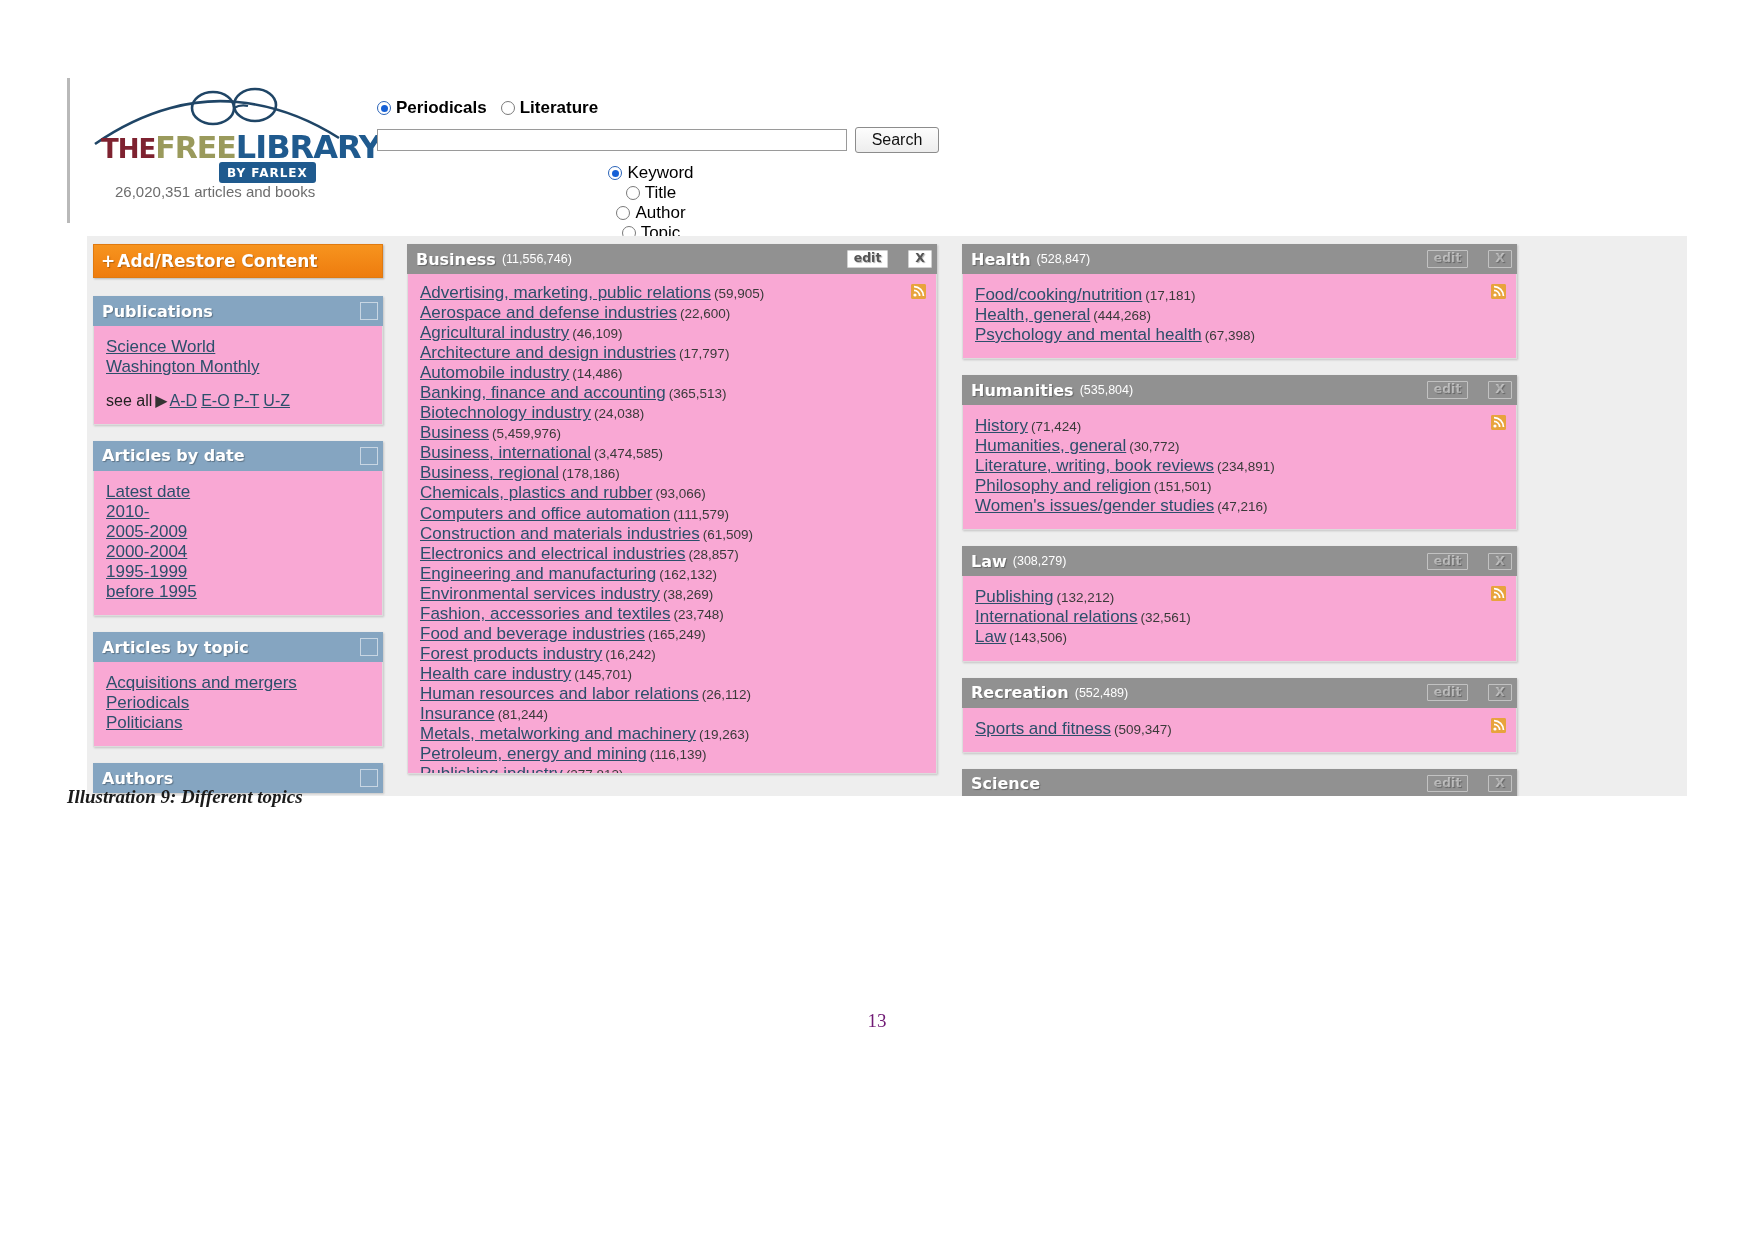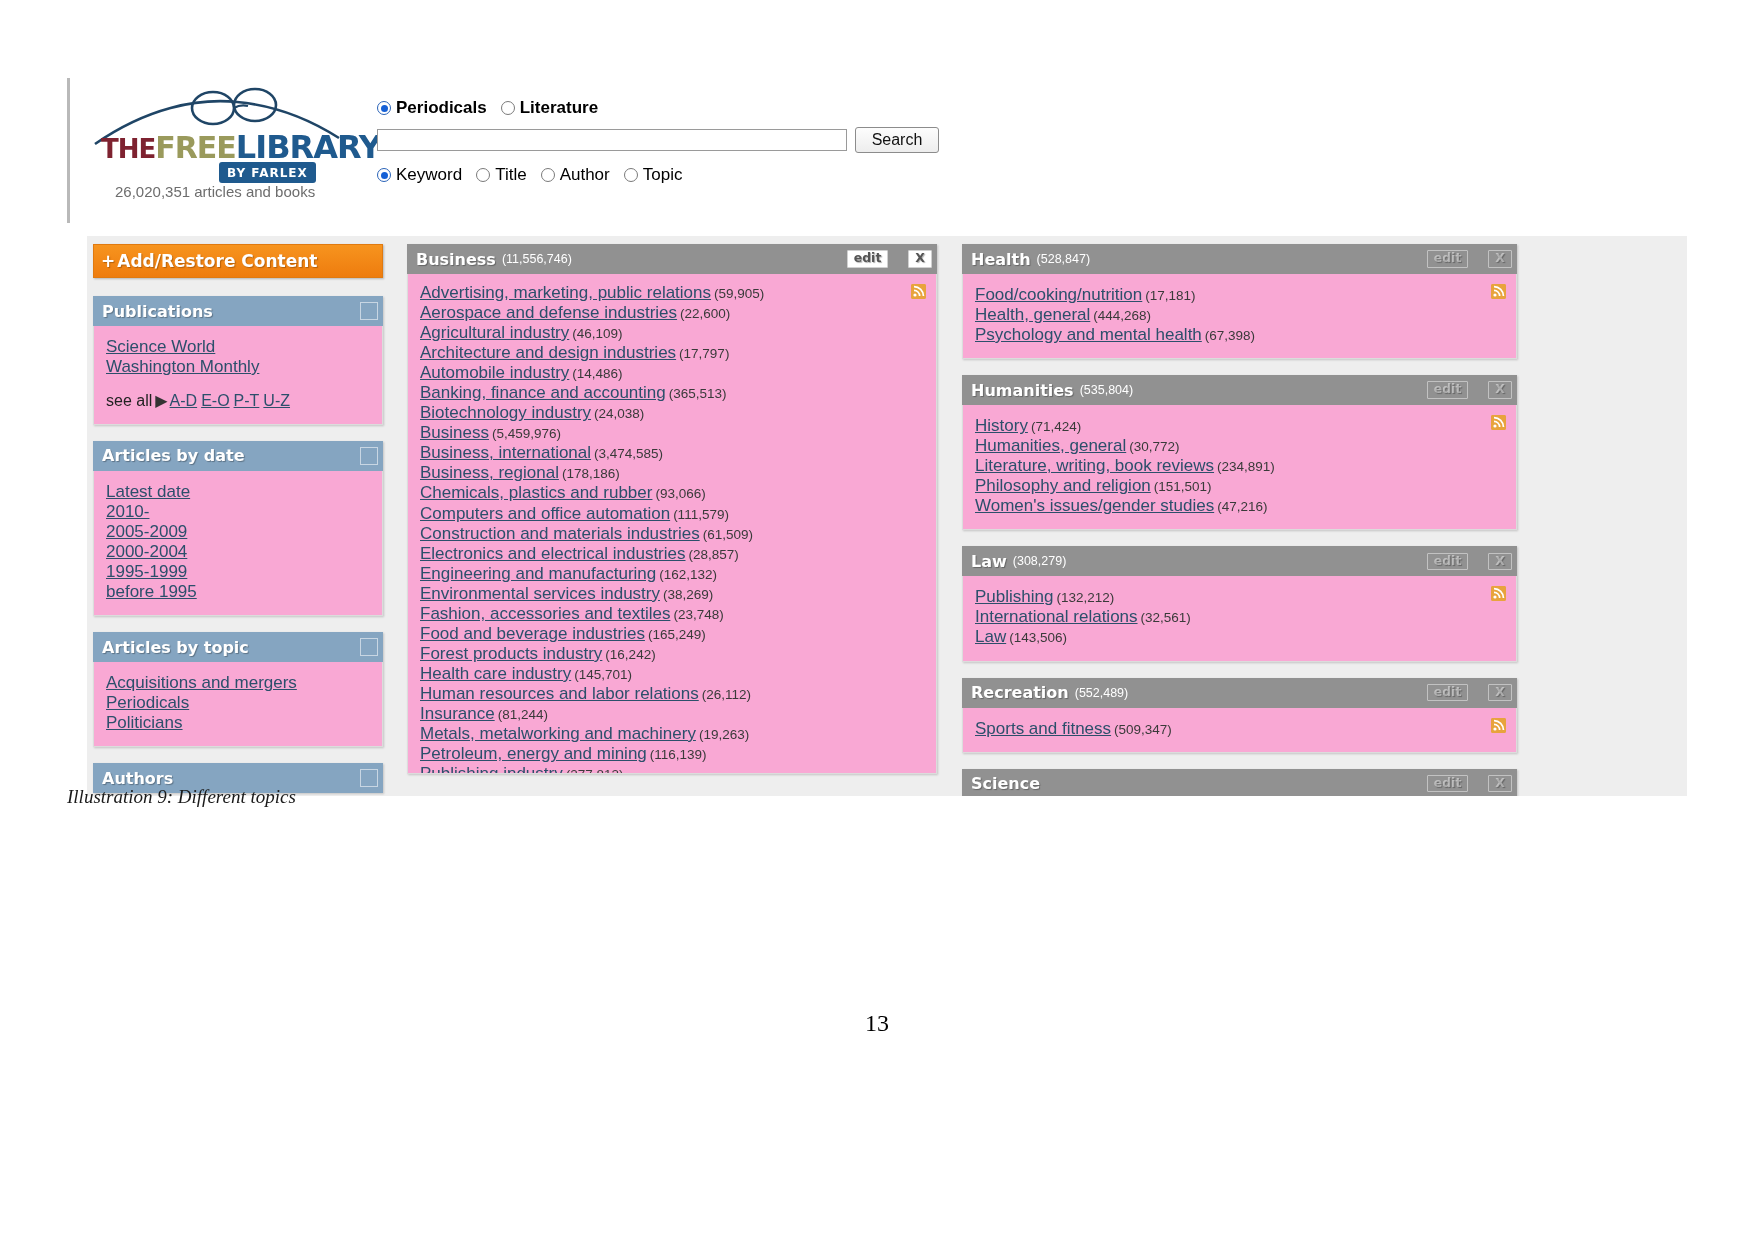--- a/index.html
+++ b/index.html
@@ -81,21 +81,21 @@
     color: #6d6d6d;
     font-size: 15px;
     font-family: "Liberation Sans", sans-serif;
     white-space: nowrap;
   }
 
   
   .search-area { position: absolute; left: 310px; top: 18px; }
   .radio-row { display: flex; align-items: center; height: 24px; }
   .radio-row.top { margin-bottom: 7px; }
-  .radio-row.bottom { margin-top: 10px; }
+  .radio-row.bottom { margin-top: 10px; flex-direction: column; }
   .radio-item {
     display: flex;
     align-items: center;
     margin-right: 14px;
     font-size: 17px;
     font-weight: bold;
     color: #000000;
     font-family: "Liberation Sans", sans-serif;
     white-space: nowrap;
   }
@@ -282,28 +282,29 @@
   
   .caption {
     position: absolute;
     left: 67px;
     top: 786px;
     font-style: italic;
     font-size: 19px;
     color: #1a1a1a;
     font-family: "Liberation Serif", serif;
     white-space: nowrap;
+    font-weight: bold;
   }
   .page-number {
     position: absolute;
     left: 0; right: 0;
     top: 1010px;
     text-align: center;
-    font-size: 24px;
-    color: #000000;
+    font-size: 19px;
+    color: #701a75;
     font-family: "Liberation Serif", serif;
   }
 </style>
 </head>
 <body>
 
 <div id="page">
 
   <div id="shot">
 

